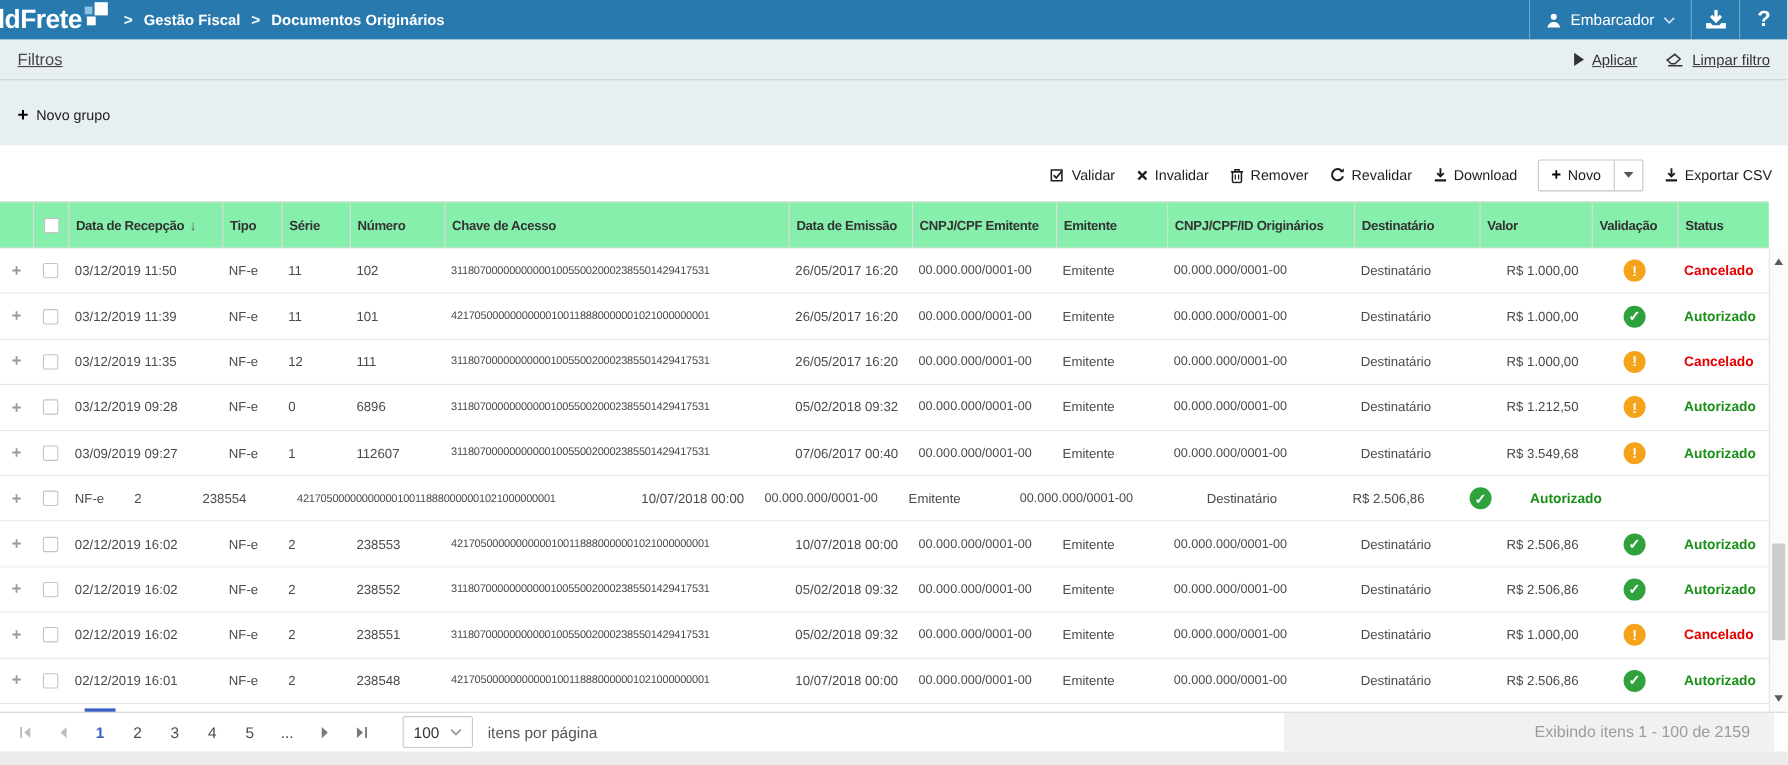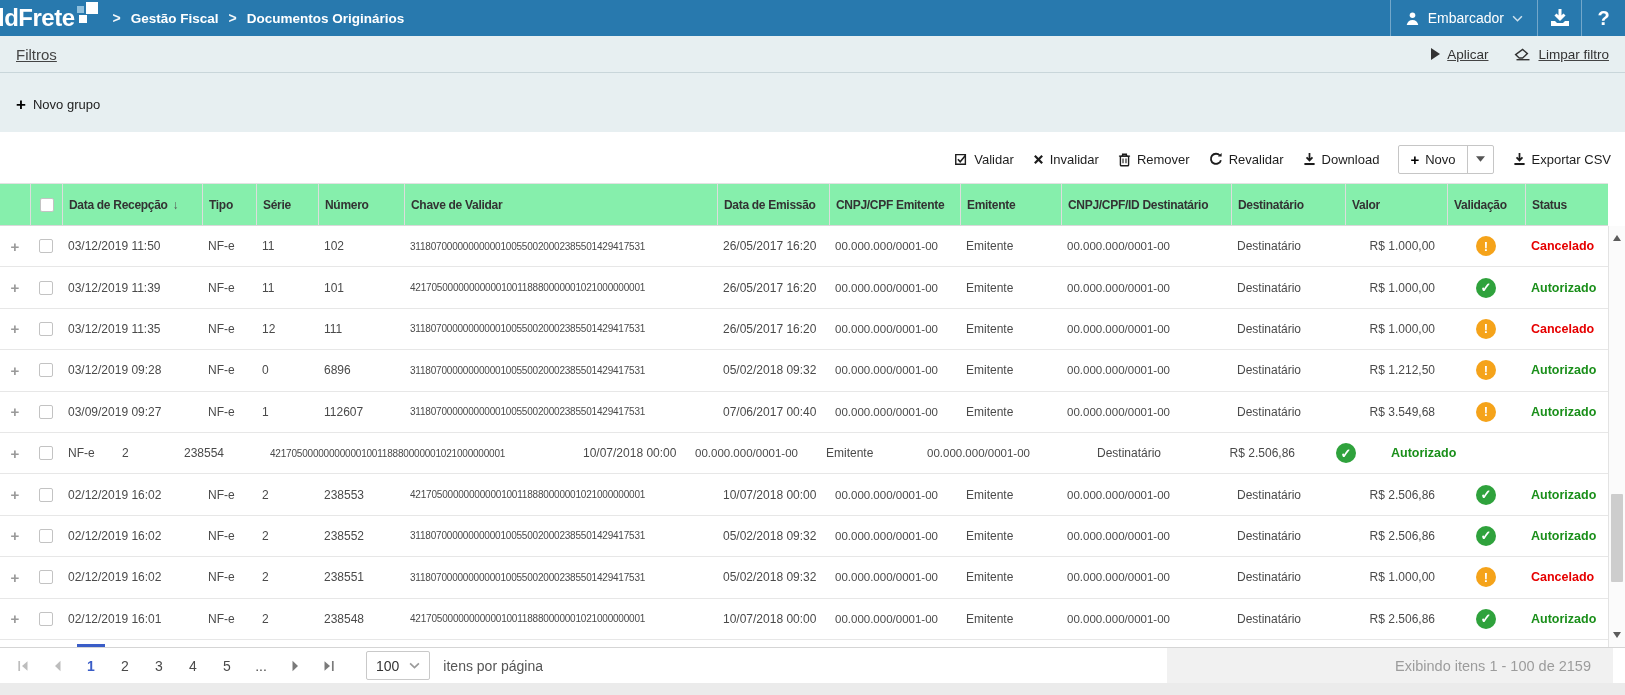--- a/index.html
+++ b/index.html
@@ -254,33 +254,33 @@
   <div class="th c-tipo">
       <span>Tipo</span>
     </div>
   <div class="th c-serie">
       <span>Série</span>
     </div>
   <div class="th c-num">
       <span>Número</span>
     </div>
   <div class="th c-chave" style="font-size:12px;letter-spacing:-0.3px">
-      <span>Chave de Validar</span>
+      <span>Chave de Acesso</span>
     </div>
   <div class="th c-emis">
       <span>Data de Emissão</span>
     </div>
   <div class="th c-cemit" style="font-size:12px">
       <span>CNPJ/CPF Emitente</span>
     </div>
   <div class="th c-emit">
       <span>Emitente</span>
     </div>
   <div class="th c-cdest">
-      <span>CNPJ/CPF/ID Destinatário</span>
+      <span>CNPJ/CPF/ID Originários</span>
     </div>
   <div class="th c-dest">
       <span>Destinatário</span>
     </div>
   <div class="th c-valor" style="justify-content:flex-start">
       <span>Valor</span>
     </div>
   <div class="th c-valid" style="justify-content:flex-start">
       <span>Validação</span>
     </div>

